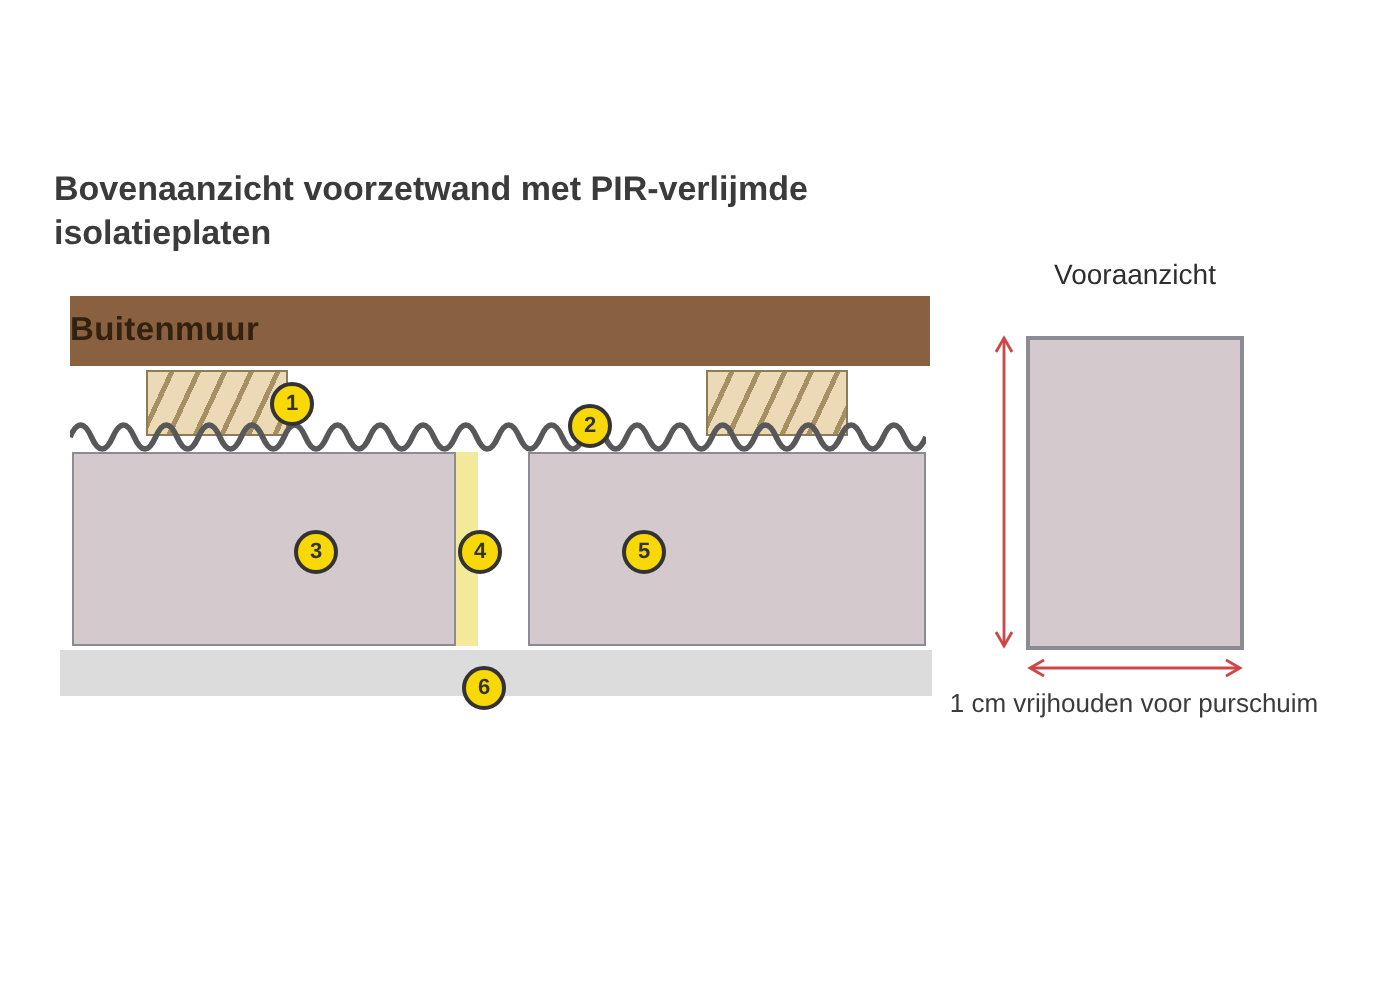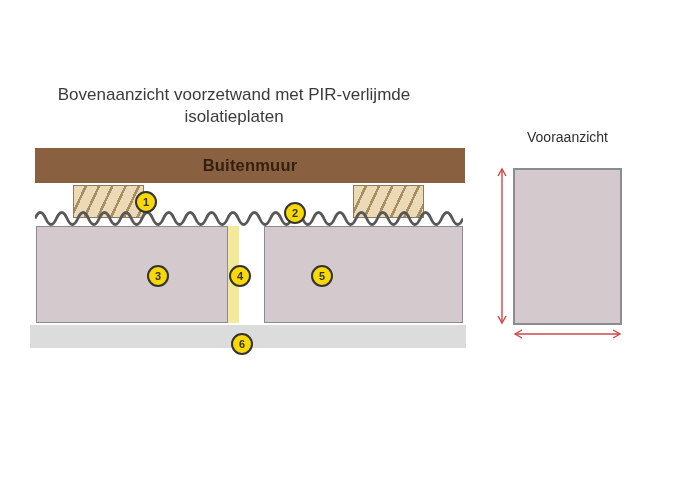--- a/index.html
+++ b/index.html
@@ -2,29 +2,29 @@
 <html style="--outer-wall-brown: #8a6140; --batten-tan: #ecdab6; --batten-hatch: #a68f63; --insulation-board: #d4c9cd; --board-border: #8b8b94; --foam-strip-yellow: #f3e99b; --floor-strip-gray: #dcdcdc; --marker-yellow: #f8d806; --glue-wave-gray: #58585a; --dimension-arrow-red: #cf4646; --text-dark: #3b3b3b;"><head>
 <meta charset="utf-8">
 <style>
   html,body { margin:0; padding:0; background:#ffffff; }
   .canvas {
     position:relative; width:700px; height:500px; background:#ffffff;
     font-family:"Liberation Sans","DejaVu Sans",sans-serif; overflow:hidden;
   }
   
   .page-title {
-    position:absolute; left:14px; top:84px; width:440px; text-align:center;
-    font-size:17px; line-height:22px; font-weight:400; color:var(--text-dark,#3b3b3b);
+    position:absolute; left:27px; top:84px; width:440px; 
+    font-size:17px; line-height:22px; font-weight:700; color:var(--text-dark,#3b3b3b);
   }
   .page-title span { display:block; }
   
   .wall {
     position:absolute; left:35px; top:148px; width:430px; height:35px;
     background:var(--outer-wall-brown,#8a6140);
-    display:flex; align-items:center; justify-content:center;
+    display:flex; align-items:center; justify-content:flex-start;
     font-size:16.5px; font-weight:700; color:#32210e; letter-spacing:.2px;
   }
   .batten {
     position:absolute; top:185px; width:71px; height:33px; box-sizing:border-box;
     border:1px solid #8d7c57;
     background:
       repeating-linear-gradient(115deg,
         rgba(0,0,0,0) 0 9.5px,
         var(--batten-hatch,#a68f63) 9.5px 12px),
       var(--batten-tan,#ecdab6);
@@ -117,14 +117,15 @@
     <path class="arrow-stroke" d="M2 9 L6 2 L10 9"></path>
     <path class="arrow-stroke" d="M2 149 L6 156 L10 149"></path>
   </svg>
 
   <svg class="h-arrow" viewBox="0 0 109 12">
     <path class="arrow-stroke" d="M2 6 L107 6"></path>
     <path class="arrow-stroke" d="M9 2 L2 6 L9 10"></path>
     <path class="arrow-stroke" d="M100 2 L107 6 L100 10"></path>
   </svg>
 
+  <div class="fv-caption">1 cm vrijhouden voor purschuim</div>
 
 </div>
 
 </body></html>

